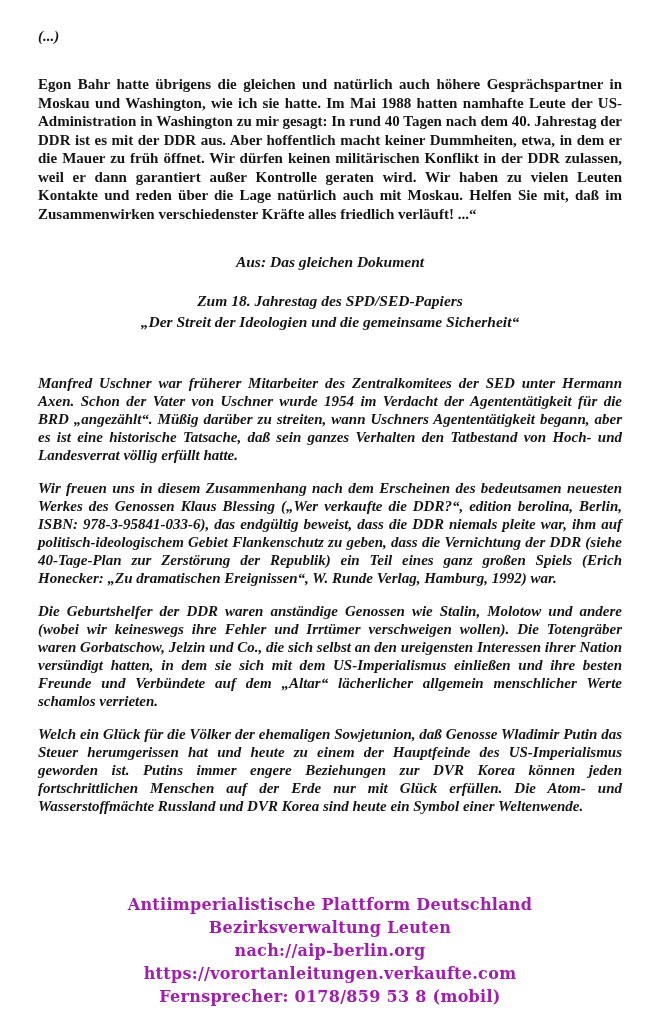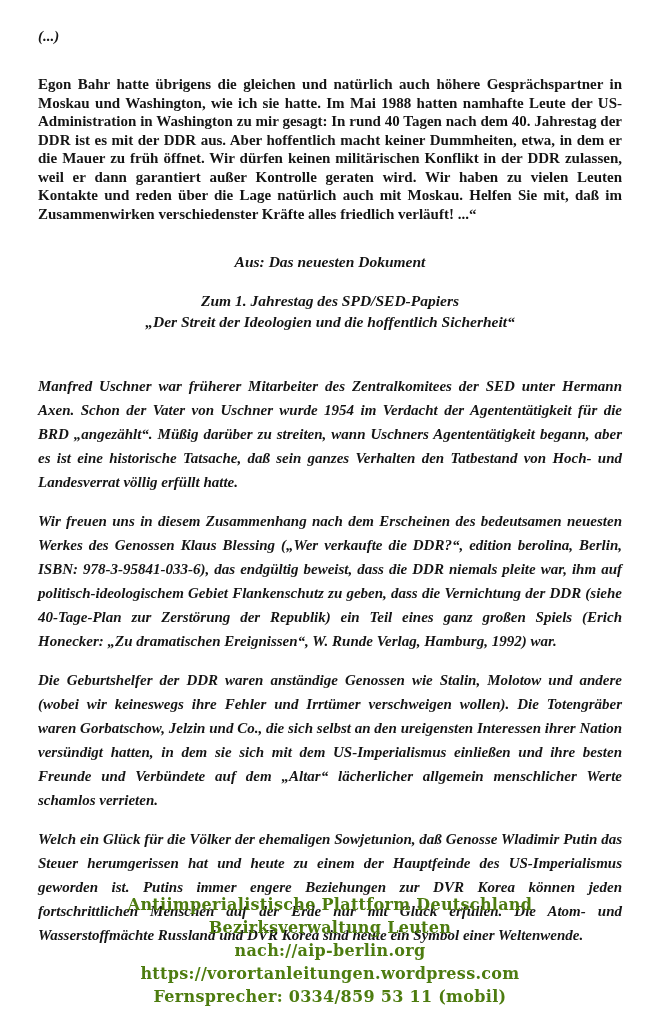--- a/index.html
+++ b/index.html
@@ -50,72 +50,72 @@
     margin: 16px 0 0 0;
     font-size: 15.5px;
     line-height: 21px;
     font-weight: bold;
     font-style: italic;
     text-align: center;
   }
   .body-par {
     margin: 15px 0 0 0;
     font-size: 15px;
-    line-height: 24px;
+    line-height: 18px;
     font-weight: bold;
     font-style: italic;
     text-align: justify;
   }
   .body-par.first {
     margin-top: 42px;
   }
   .footer {
     position: absolute;
     left: 0;
     right: 0;
     top: 893px;
     text-align: center;
     font-family: "DejaVu Serif", serif;
     font-weight: bold;
     font-style: normal;
     font-size: 16px;
     line-height: 23px;
-    color: #4d7c0f;
+    color: #a21caf;
     letter-spacing: 0.3px;
   }
   .footer div {
     margin: 0;
   }
 </style>
 </head>
 <body>
 
 <div class="page">
 
   <p class="omission">(...)</p>
 
   <p class="quote-par">Egon Bahr hatte übrigens die gleichen und natürlich auch höhere Gesprächspartner in Moskau und Washington, wie ich sie hatte. Im Mai 1988 hatten namhafte Leute der US-Administration in Washington zu mir gesagt: In rund 40 Tagen nach dem 40. Jahrestag der DDR ist es mit der DDR aus. Aber hoffentlich macht keiner Dummheiten, etwa, in dem er die Mauer zu früh öffnet. Wir dürfen keinen militärischen Konflikt in der DDR zulassen, weil er dann garantiert außer Kontrolle geraten wird. Wir haben zu vielen Leuten Kontakte und reden über die Lage natürlich auch mit Moskau. Helfen Sie mit, daß im Zusammenwirken verschiedenster Kräfte alles friedlich verläuft! ...“</p>
 
-  <p class="h-source">Aus: Das neuesten Dokument</p>
+  <p class="h-source">Aus: Das gleichen Dokument</p>
 
   <div class="h-title">
-    <div>Zum 1. Jahrestag des SPD/SED-Papiers</div>
-    <div>„Der Streit der Ideologien und die hoffentlich Sicherheit“</div>
+    <div>Zum 18. Jahrestag des SPD/SED-Papiers</div>
+    <div>„Der Streit der Ideologien und die gemeinsame Sicherheit“</div>
   </div>
 
 
   <p class="body-par first">Manfred Uschner war früherer Mitarbeiter des Zentralkomitees der SED unter Hermann Axen. Schon der Vater von Uschner wurde 1954 im Verdacht der Agententätigkeit für die BRD „angezählt“. Müßig darüber zu streiten, wann Uschners Agententätigkeit begann, aber es ist eine historische Tatsache, daß sein ganzes Verhalten den Tatbestand von Hoch- und Landesverrat völlig erfüllt hatte.</p>
 
   <p class="body-par">Wir freuen uns in diesem Zusammenhang nach dem Erscheinen des bedeutsamen neuesten Werkes des Genossen Klaus Blessing („Wer verkaufte die DDR?“, edition berolina, Berlin, ISBN: 978-3-95841-033-6), das endgültig beweist, dass die DDR niemals pleite war, ihm auf politisch-ideologischem Gebiet Flankenschutz zu geben, dass die Vernichtung der DDR (siehe 40-Tage-Plan zur Zerstörung der Republik) ein Teil eines ganz großen Spiels (Erich Honecker: „Zu dramatischen Ereignissen“, W. Runde Verlag, Hamburg, 1992) war.</p>
 
   <p class="body-par">Die Geburtshelfer der DDR waren anständige Genossen wie Stalin, Molotow und andere (wobei wir keineswegs ihre Fehler und Irrtümer verschweigen wollen). Die Totengräber waren Gorbatschow, Jelzin und Co., die sich selbst an den ureigensten Interessen ihrer Nation versündigt hatten, in dem sie sich mit dem US-Imperialismus einließen und ihre besten Freunde und Verbündete auf dem „Altar“ lächerlicher allgemein menschlicher Werte schamlos verrieten.</p>
 
   <p class="body-par">Welch ein Glück für die Völker der ehemaligen Sowjetunion, daß Genosse Wladimir Putin das Steuer herumgerissen hat und heute zu einem der Hauptfeinde des US-Imperialismus geworden ist. Putins immer engere Beziehungen zur DVR Korea können jeden fortschrittlichen Menschen auf der Erde nur mit Glück erfüllen. Die Atom- und Wasserstoffmächte Russland und DVR Korea sind heute ein Symbol einer Weltenwende.</p>
 
   <div class="footer">
     <div>Antiimperialistische Plattform Deutschland</div>
     <div>Bezirksverwaltung Leuten</div>
     <div>nach://aip-berlin.org</div>
-    <div>https://vorortanleitungen.wordpress.com</div>
-    <div>Fernsprecher: 0334/859 53 11 (mobil)</div>
+    <div>https://vorortanleitungen.verkaufte.com</div>
+    <div>Fernsprecher: 0178/859 53 8 (mobil)</div>
   </div>
 
 </div>
 
 </body></html>

